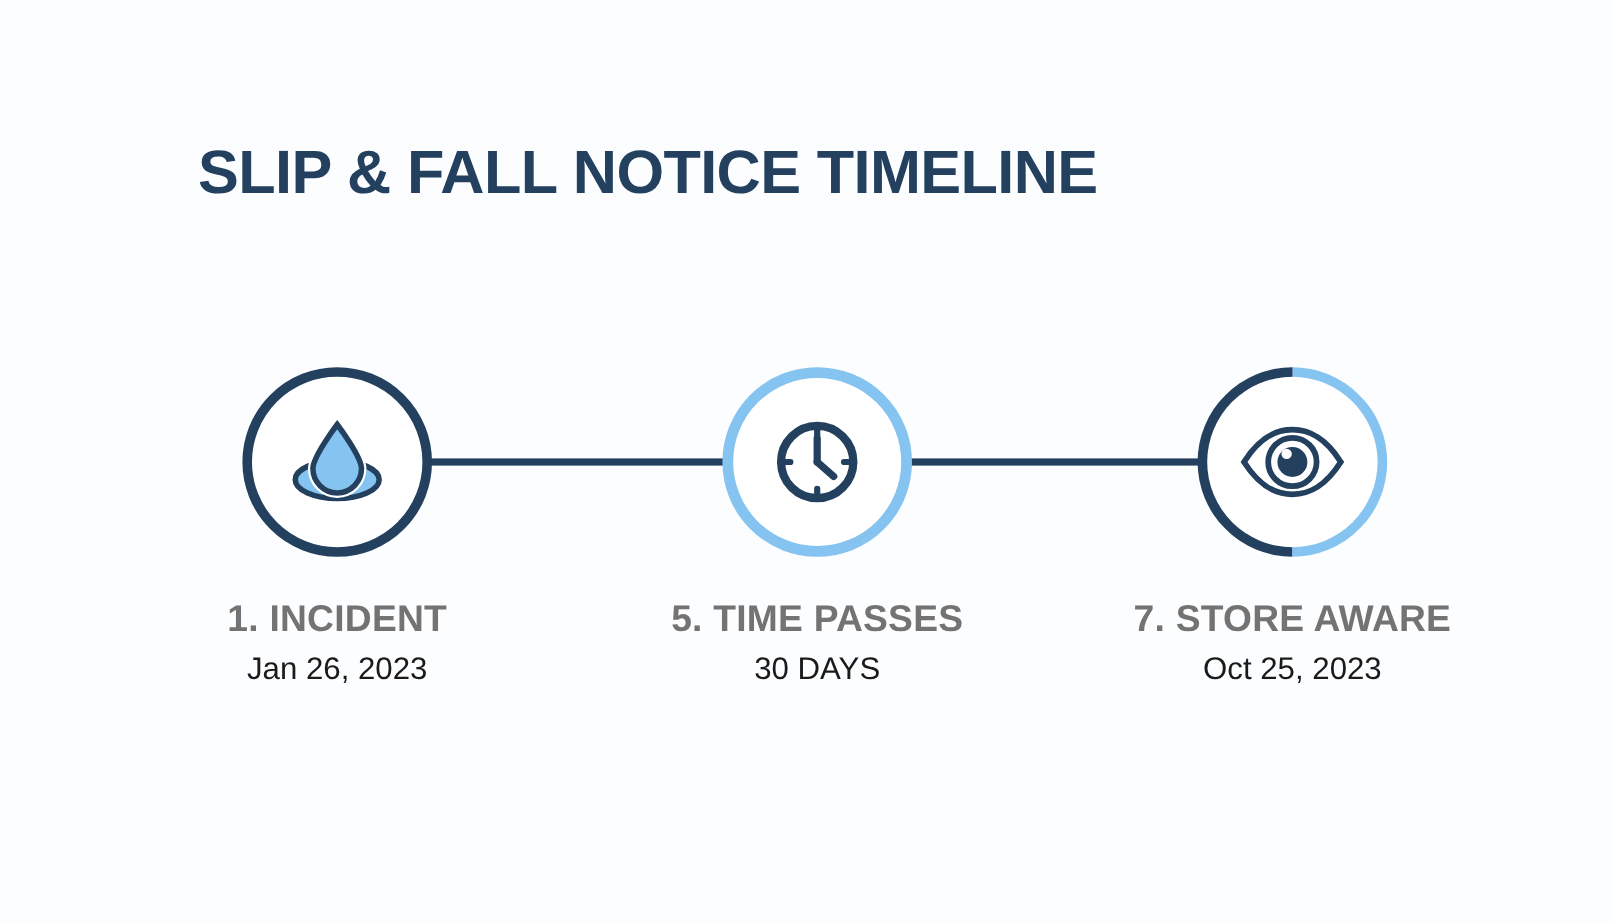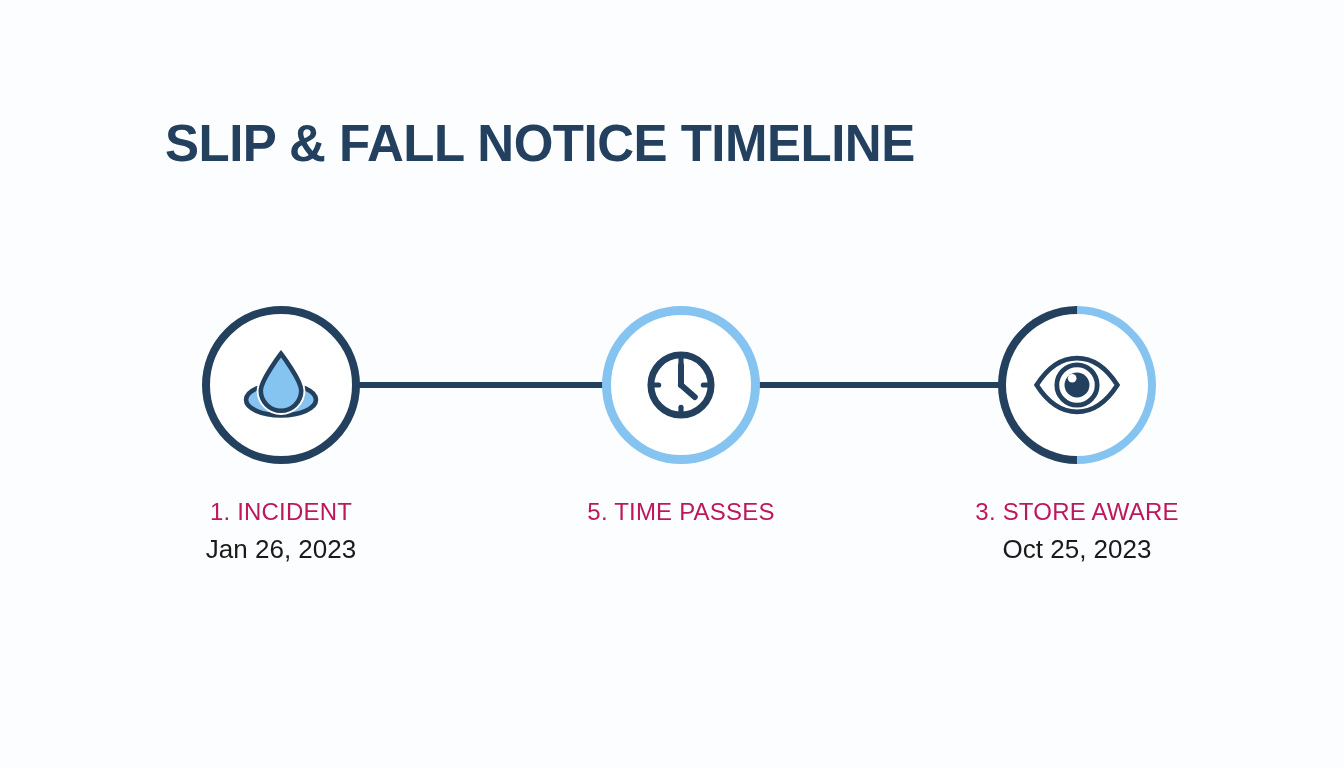--- a/index.html
+++ b/index.html
@@ -104,23 +104,23 @@
   .caption {
     position: absolute;
     text-align: center;
     width: 420px;
   }
   #caption-1 { left: 71px;  top: 498px; }
   #caption-2 { left: 471px; top: 498px; }
   #caption-3 { left: 867px; top: 498px; }
 
   .caption-title {
-    font-size: 24px;
-    font-weight: 400;
-    color: #be185d;
+    font-size: 31px;
+    font-weight: 700;
+    color: #737373;
     letter-spacing: 0.2px;
     line-height: 1.15;
     white-space: nowrap;
   }
   .caption-sub {
     margin-top: 9px;
     font-size: 26px;
     font-weight: 400;
     color: #1a1a1a;
     line-height: 1.15;
@@ -184,20 +184,21 @@
 
   </div>
 
   <div class="caption" id="caption-1">
     <div class="caption-title">1. INCIDENT</div>
     <div class="caption-sub">Jan 26, 2023</div>
   </div>
 
   <div class="caption" id="caption-2">
     <div class="caption-title">5. TIME PASSES</div>
+    <div class="caption-sub">30 DAYS</div>
   </div>
 
   <div class="caption" id="caption-3">
-    <div class="caption-title">3. STORE AWARE</div>
+    <div class="caption-title">7. STORE AWARE</div>
     <div class="caption-sub">Oct 25, 2023</div>
   </div>
 
 </div>
 
 </body></html>

